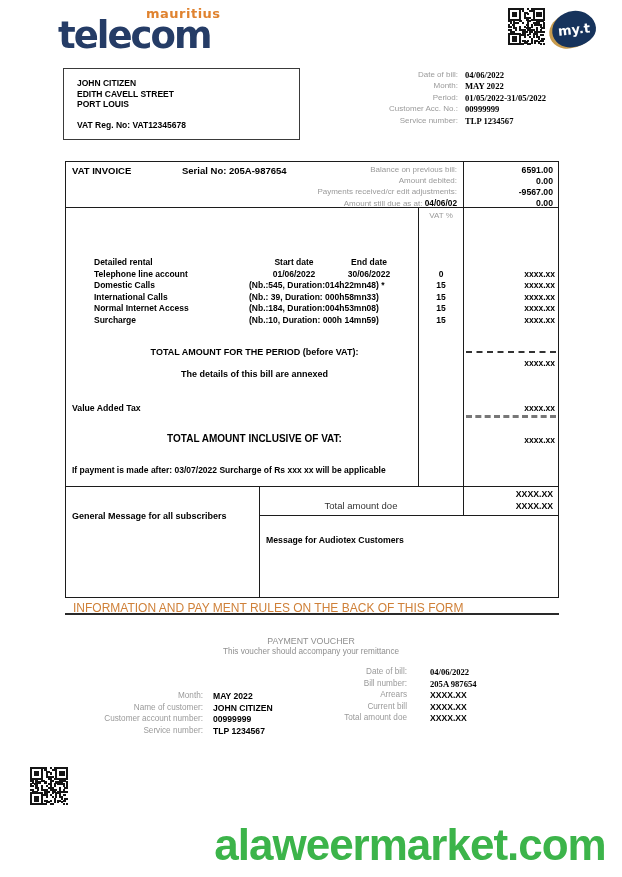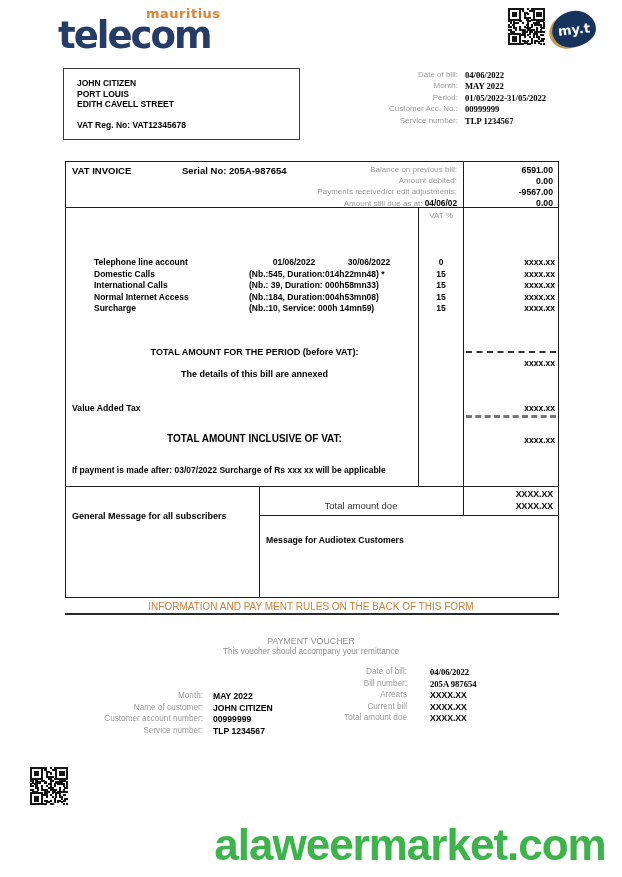--- a/index.html
+++ b/index.html
@@ -76,22 +76,22 @@
   .gen-msg { position:absolute; left:6px; top:24px; font-weight:bold; font-size:9px; }
   .total-due-row { position:absolute; left:193px; right:0; top:0; height:29px;
                    border-bottom:1.5px solid #1c1c1c; }
   .tdr-label { position:absolute; left:0; top:13px; width:204px; text-align:center;
                color:#333; font-size:9.5px; }
   .tdr-amts { position:absolute; left:204px; right:0; top:0; bottom:0; text-align:right;
               padding:2px 5px 0 0; font-weight:bold; font-size:8.7px; line-height:11.5px;
               border-left:1.5px solid #1c1c1c; }
   .spec-msg { position:absolute; left:200px; top:48px; font-weight:bold; font-size:8.7px; }
   
-  .banner-text { position:absolute; left:64px; width:494px; top:601px; text-align:center;
-                 color:#cf8038; font-size:10px; }
+  .banner-text { position:absolute; left:73px; width:494px; top:601px; text-align:left;
+                 color:#cf8038; font-size:12px; }
   .banner-rule { position:absolute; left:65px; width:494px; top:613px; border-top:2.2px solid #2a2a2a; }
   
   .voucher-title { position:absolute; left:0; width:622px; top:636px; text-align:center;
                    color:#8f8f8f; font-size:8.8px; }
   .voucher-sub { position:absolute; left:0; width:622px; top:647px; text-align:center;
                  color:#8f8f8f; font-size:8.2px; }
   .v-rows { position:absolute; }
   .v-right { left:300px; top:667px; width:200px; }
   .v-left { left:70px; top:691px; width:220px; }
   .v-row { display:flex; height:11.5px; }
@@ -358,22 +358,22 @@
     </div>
   <div class="myt">
     <div class="myt-gold"></div>
     <div class="myt-body">
       <span>my.t</span>
     </div>
   </div>
 
   <div class="cust-box">
     <div>JOHN CITIZEN</div>
+    <div>EDITH CAVELL STREET</div>
     <div>PORT LOUIS</div>
-    <div>EDITH CAVELL STREET</div>
     <div class="vat-reg">VAT Reg. No: VAT12345678</div>
   </div>
 
   <div class="bill-info">
     <div class="bi-row">
       <span class="bi-label">Date of bill:</span>
       <span class="bi-value">04/06/2022</span>
     </div>
     <div class="bi-row">
       <span class="bi-label">Month:</span>
@@ -416,20 +416,24 @@
       </div>
       <div class="inv-row">
         <span class="inv-lbl"><span>Amount still due as at:</span> <b>04/06/02</b></span>
         <span class="inv-amt">0.00</span>
       </div>
     </div>
 
     <div class="vat-head">VAT %</div>
 
     <div class="charge-rows">
+      <div class="crow">
+        <span class="c-name">Detailed rental</span>
+        <span class="c-mid"><span class="c-start">Start date</span><span class="c-end">End date</span></span>
+      </div>
       <div class="crow">
         <span class="c-name">Telephone line account</span>
         <span class="c-mid"><span class="c-start">01/06/2022</span><span class="c-end">30/06/2022</span></span>
         <span class="c-vat">0</span>
         <span class="c-amt">xxxx.xx</span>
       </div>
       <div class="crow">
         <span class="c-name">Domestic Calls</span>
         <span class="c-mid">(Nb.:545, Duration:014h22mn48) *</span>
         <span class="c-vat">15</span>
@@ -442,21 +446,21 @@
         <span class="c-amt">xxxx.xx</span>
       </div>
       <div class="crow">
         <span class="c-name">Normal Internet Access</span>
         <span class="c-mid">(Nb.:184, Duration:004h53mn08)</span>
         <span class="c-vat">15</span>
         <span class="c-amt">xxxx.xx</span>
       </div>
       <div class="crow">
         <span class="c-name">Surcharge</span>
-        <span class="c-mid">(Nb.:10, Service: 000h 14mn59)</span>
+        <span class="c-mid">(Nb.:10, Duration: 000h 14mn59)</span>
         <span class="c-vat">15</span>
         <span class="c-amt">xxxx.xx</span>
       </div>
     </div>
 
     <div class="tot-label" style="top:185px;">TOTAL AMOUNT FOR THE PERIOD (before VAT):</div>
     <div class="dash1" style="top:189px;"></div>
     <div class="tot-amt" style="top:196px;">xxxx.xx</div>
     <div class="tot-label" style="top:207px;">The details of this bill are annexed</div>
     <div class="vat-row-label" style="top:241px;">Value Added Tax</div>

